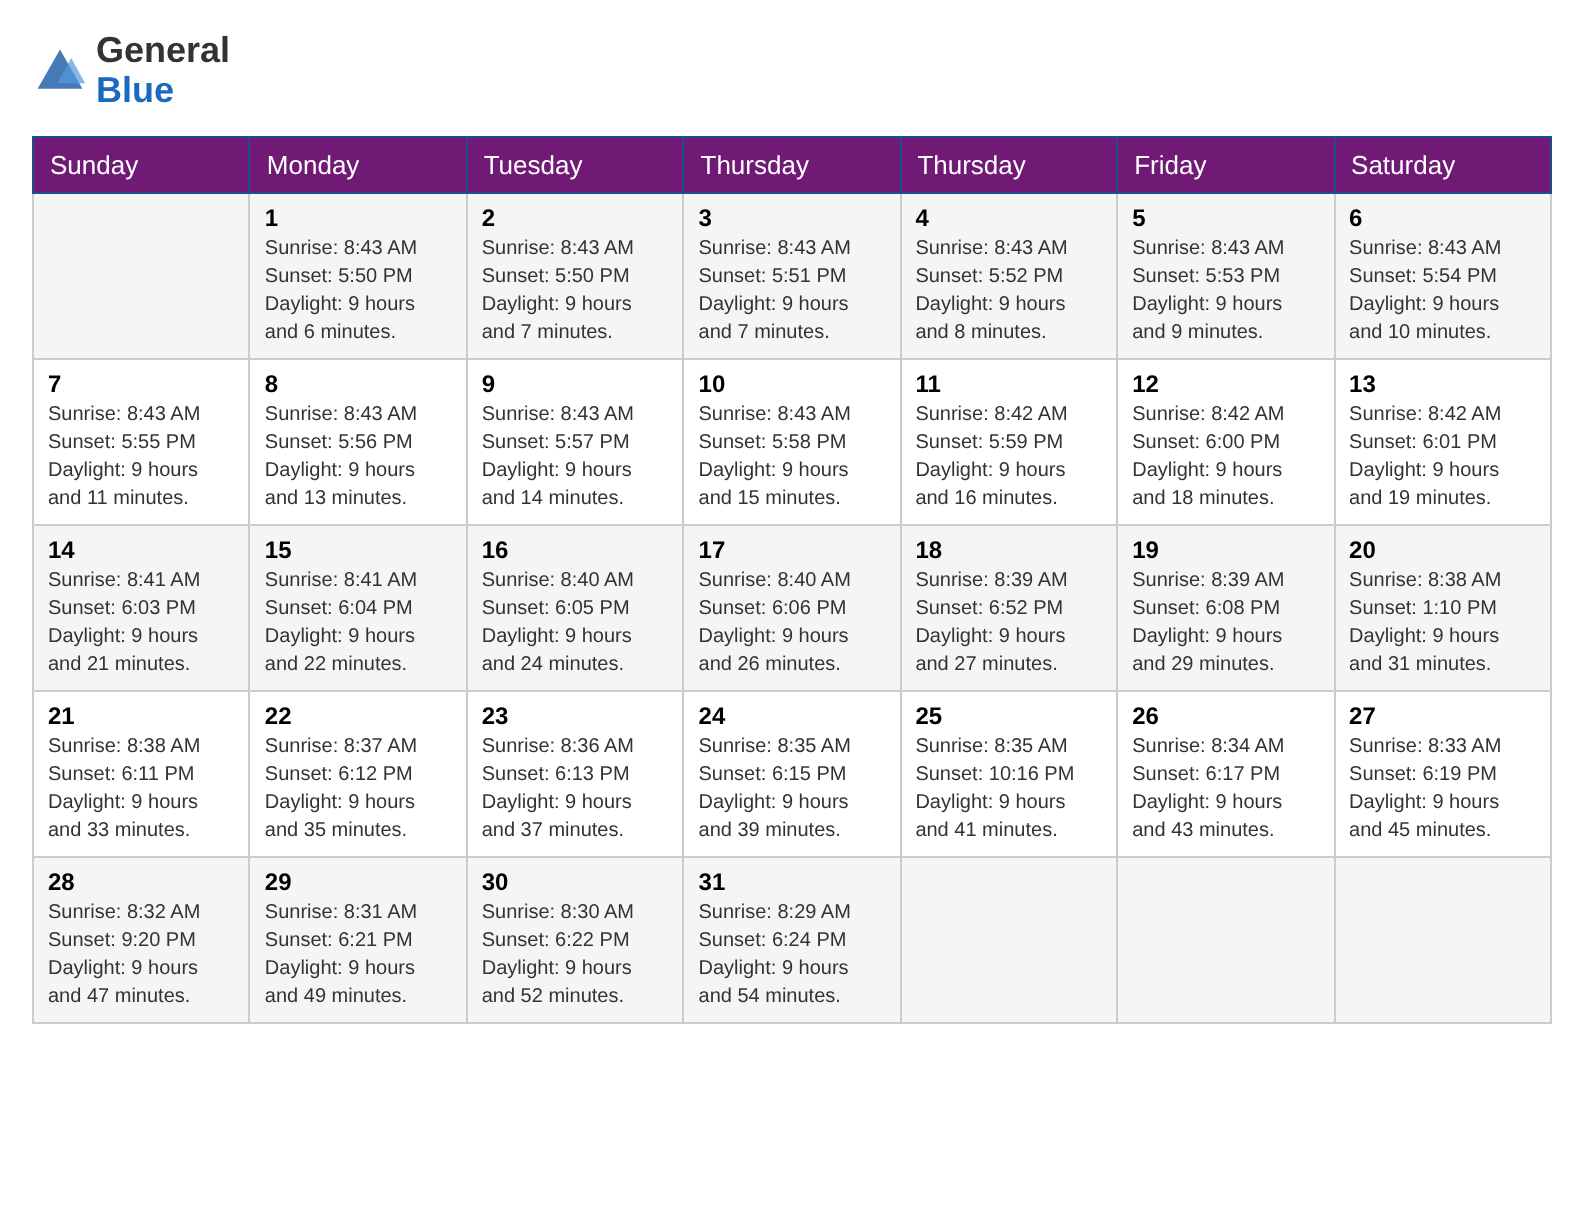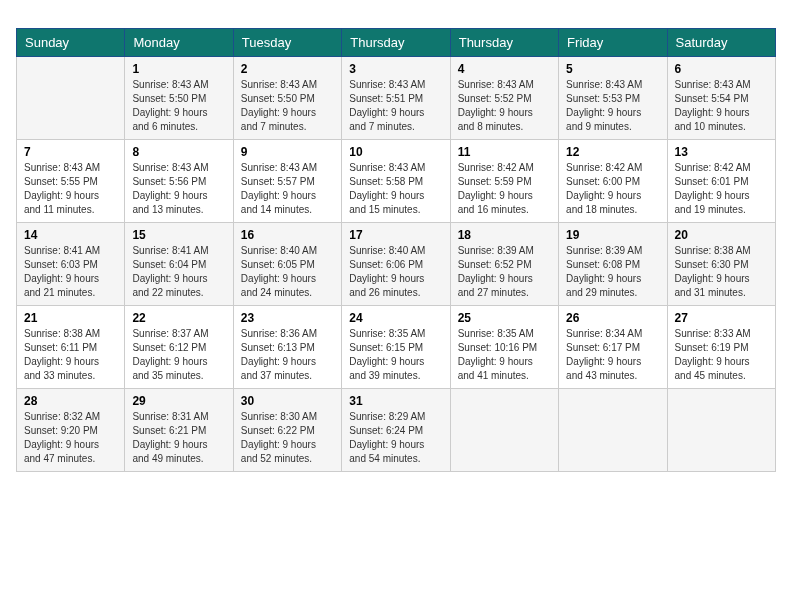--- a/index.html
+++ b/index.html
@@ -45,21 +45,21 @@
     .location {
       font-size: 14px;
       color: #555;
     }
     table {
       width: 100%;
       border-collapse: collapse;
       font-size: 11px;
     }
     thead tr th {
-      background-color: #0f766e;
+      background-color: #701a75;
       color: #fff;
       padding: 6px 8px;
       text-align: left;
       font-size: 13px;
       font-weight: normal;
       border: 1px solid #1a4f8a;
     }
     tbody tr td {
       border: 1px solid #ccc;
       padding: 5px 7px;
@@ -82,20 +82,30 @@
     .day-info {
       font-size: 10px;
       color: #333;
       line-height: 1.4;
     }
   </style>
 </head>
 <body>
 
 <div class="header">
+  <div class="logo">
+    <svg class="logo-icon" viewBox="0 0 40 40" xmlns="http://www.w3.org/2000/svg">
+      <polygon points="20,4 36,32 4,32" fill="#2563a8" opacity="0.85"></polygon>
+      <polygon points="28,10 38,28 18,28" fill="#5599dd" opacity="0.7"></polygon>
+    </svg>
+    <div class="logo-text">
+      <span class="logo-general">General</span>
+      <span class="logo-blue">Blue</span>
+    </div>
+  </div>
 </div>
 
 <table>
   <thead>
     <tr>
     <th>Sunday</th>
         <th>Monday</th>
         <th>Tuesday</th>
         <th>Thursday</th>
         <th>Thursday</th>
@@ -181,21 +191,21 @@
         <td>
           <span class="day-num">18</span>
           <div class="day-info"><span>Sunrise: 8:39 AM</span><br><span>Sunset: 6:52 PM</span><br><span>Daylight: 9 hours and 27 minutes.</span></div>
         </td>
         <td>
           <span class="day-num">19</span>
           <div class="day-info"><span>Sunrise: 8:39 AM</span><br><span>Sunset: 6:08 PM</span><br><span>Daylight: 9 hours and 29 minutes.</span></div>
         </td>
         <td>
           <span class="day-num">20</span>
-          <div class="day-info"><span>Sunrise: 8:38 AM</span><br><span>Sunset: 6:30 PM</span><br><span>Daylight: 9 hours and 31 minutes.</span></div>
+          <div class="day-info"><span>Sunrise: 8:38 AM</span><br><span>Sunset: 1:10 PM</span><br><span>Daylight: 9 hours and 31 minutes.</span></div>
         </td>
       </tr>
       <tr>
         <td>
           <span class="day-num">21</span>
           <div class="day-info"><span>Sunrise: 8:38 AM</span><br><span>Sunset: 6:11 PM</span><br><span>Daylight: 9 hours and 33 minutes.</span></div>
         </td>
         <td>
           <span class="day-num">22</span>
           <div class="day-info"><span>Sunrise: 8:37 AM</span><br><span>Sunset: 6:12 PM</span><br><span>Daylight: 9 hours and 35 minutes.</span></div>

